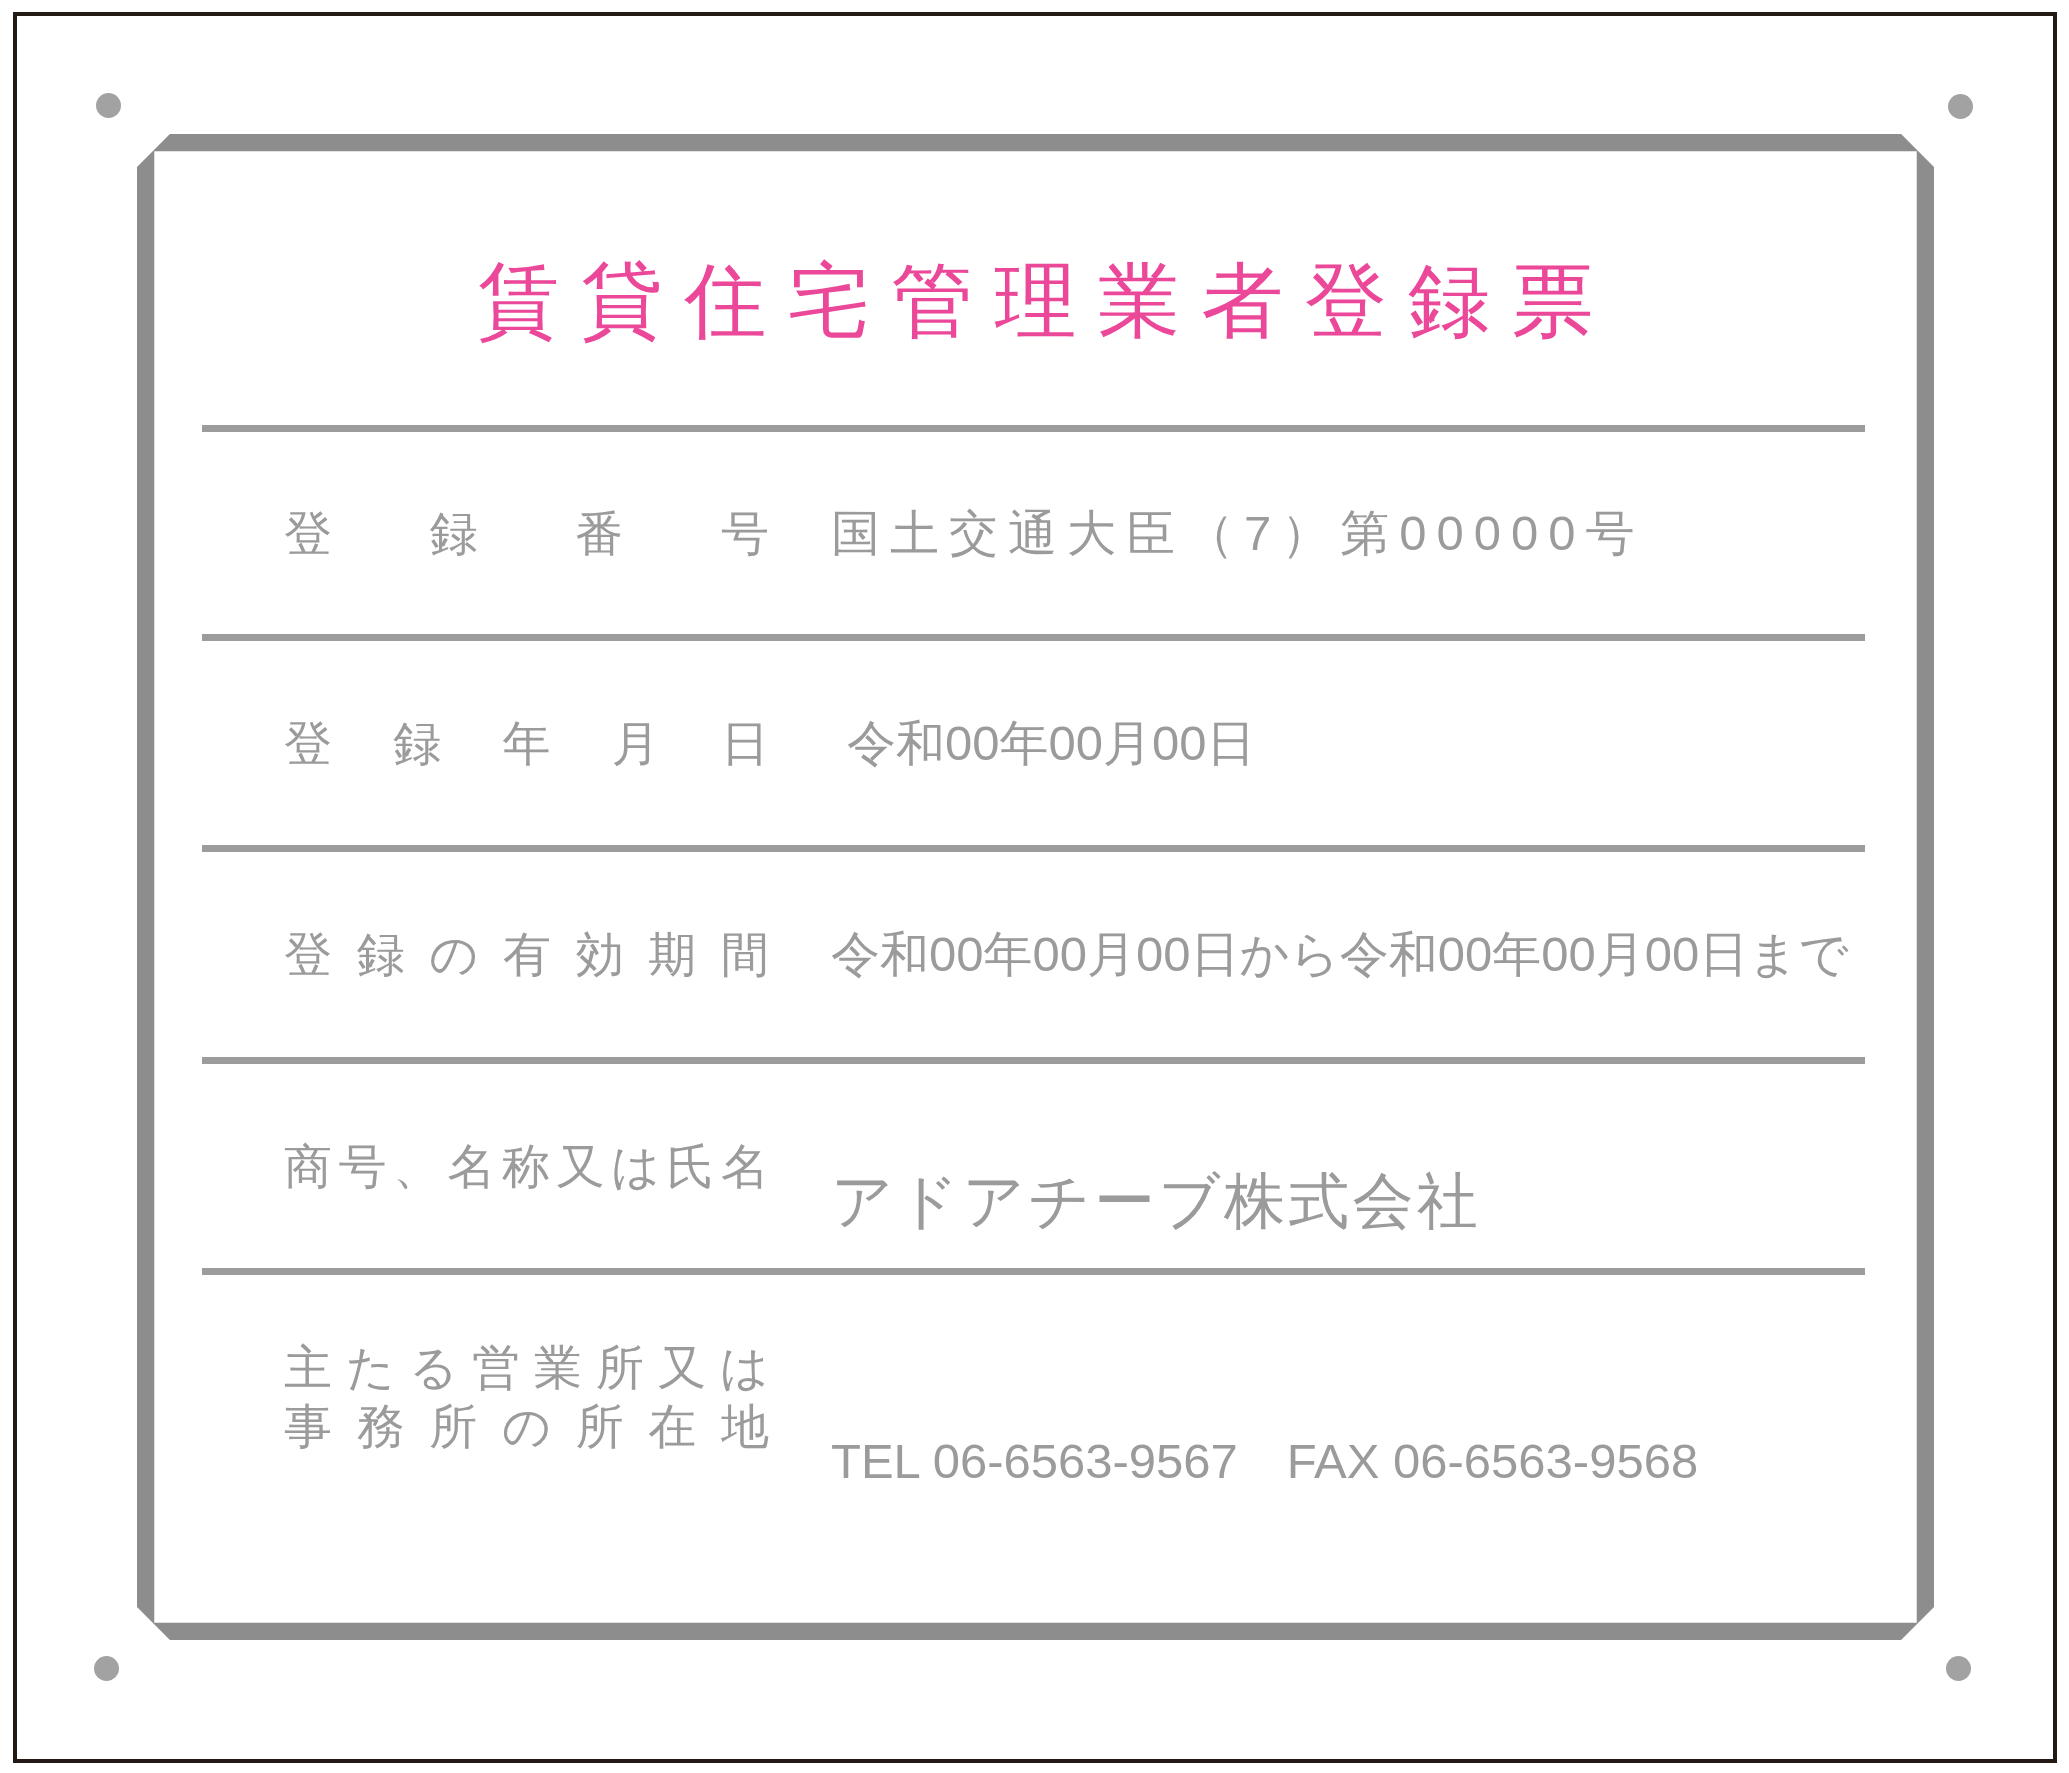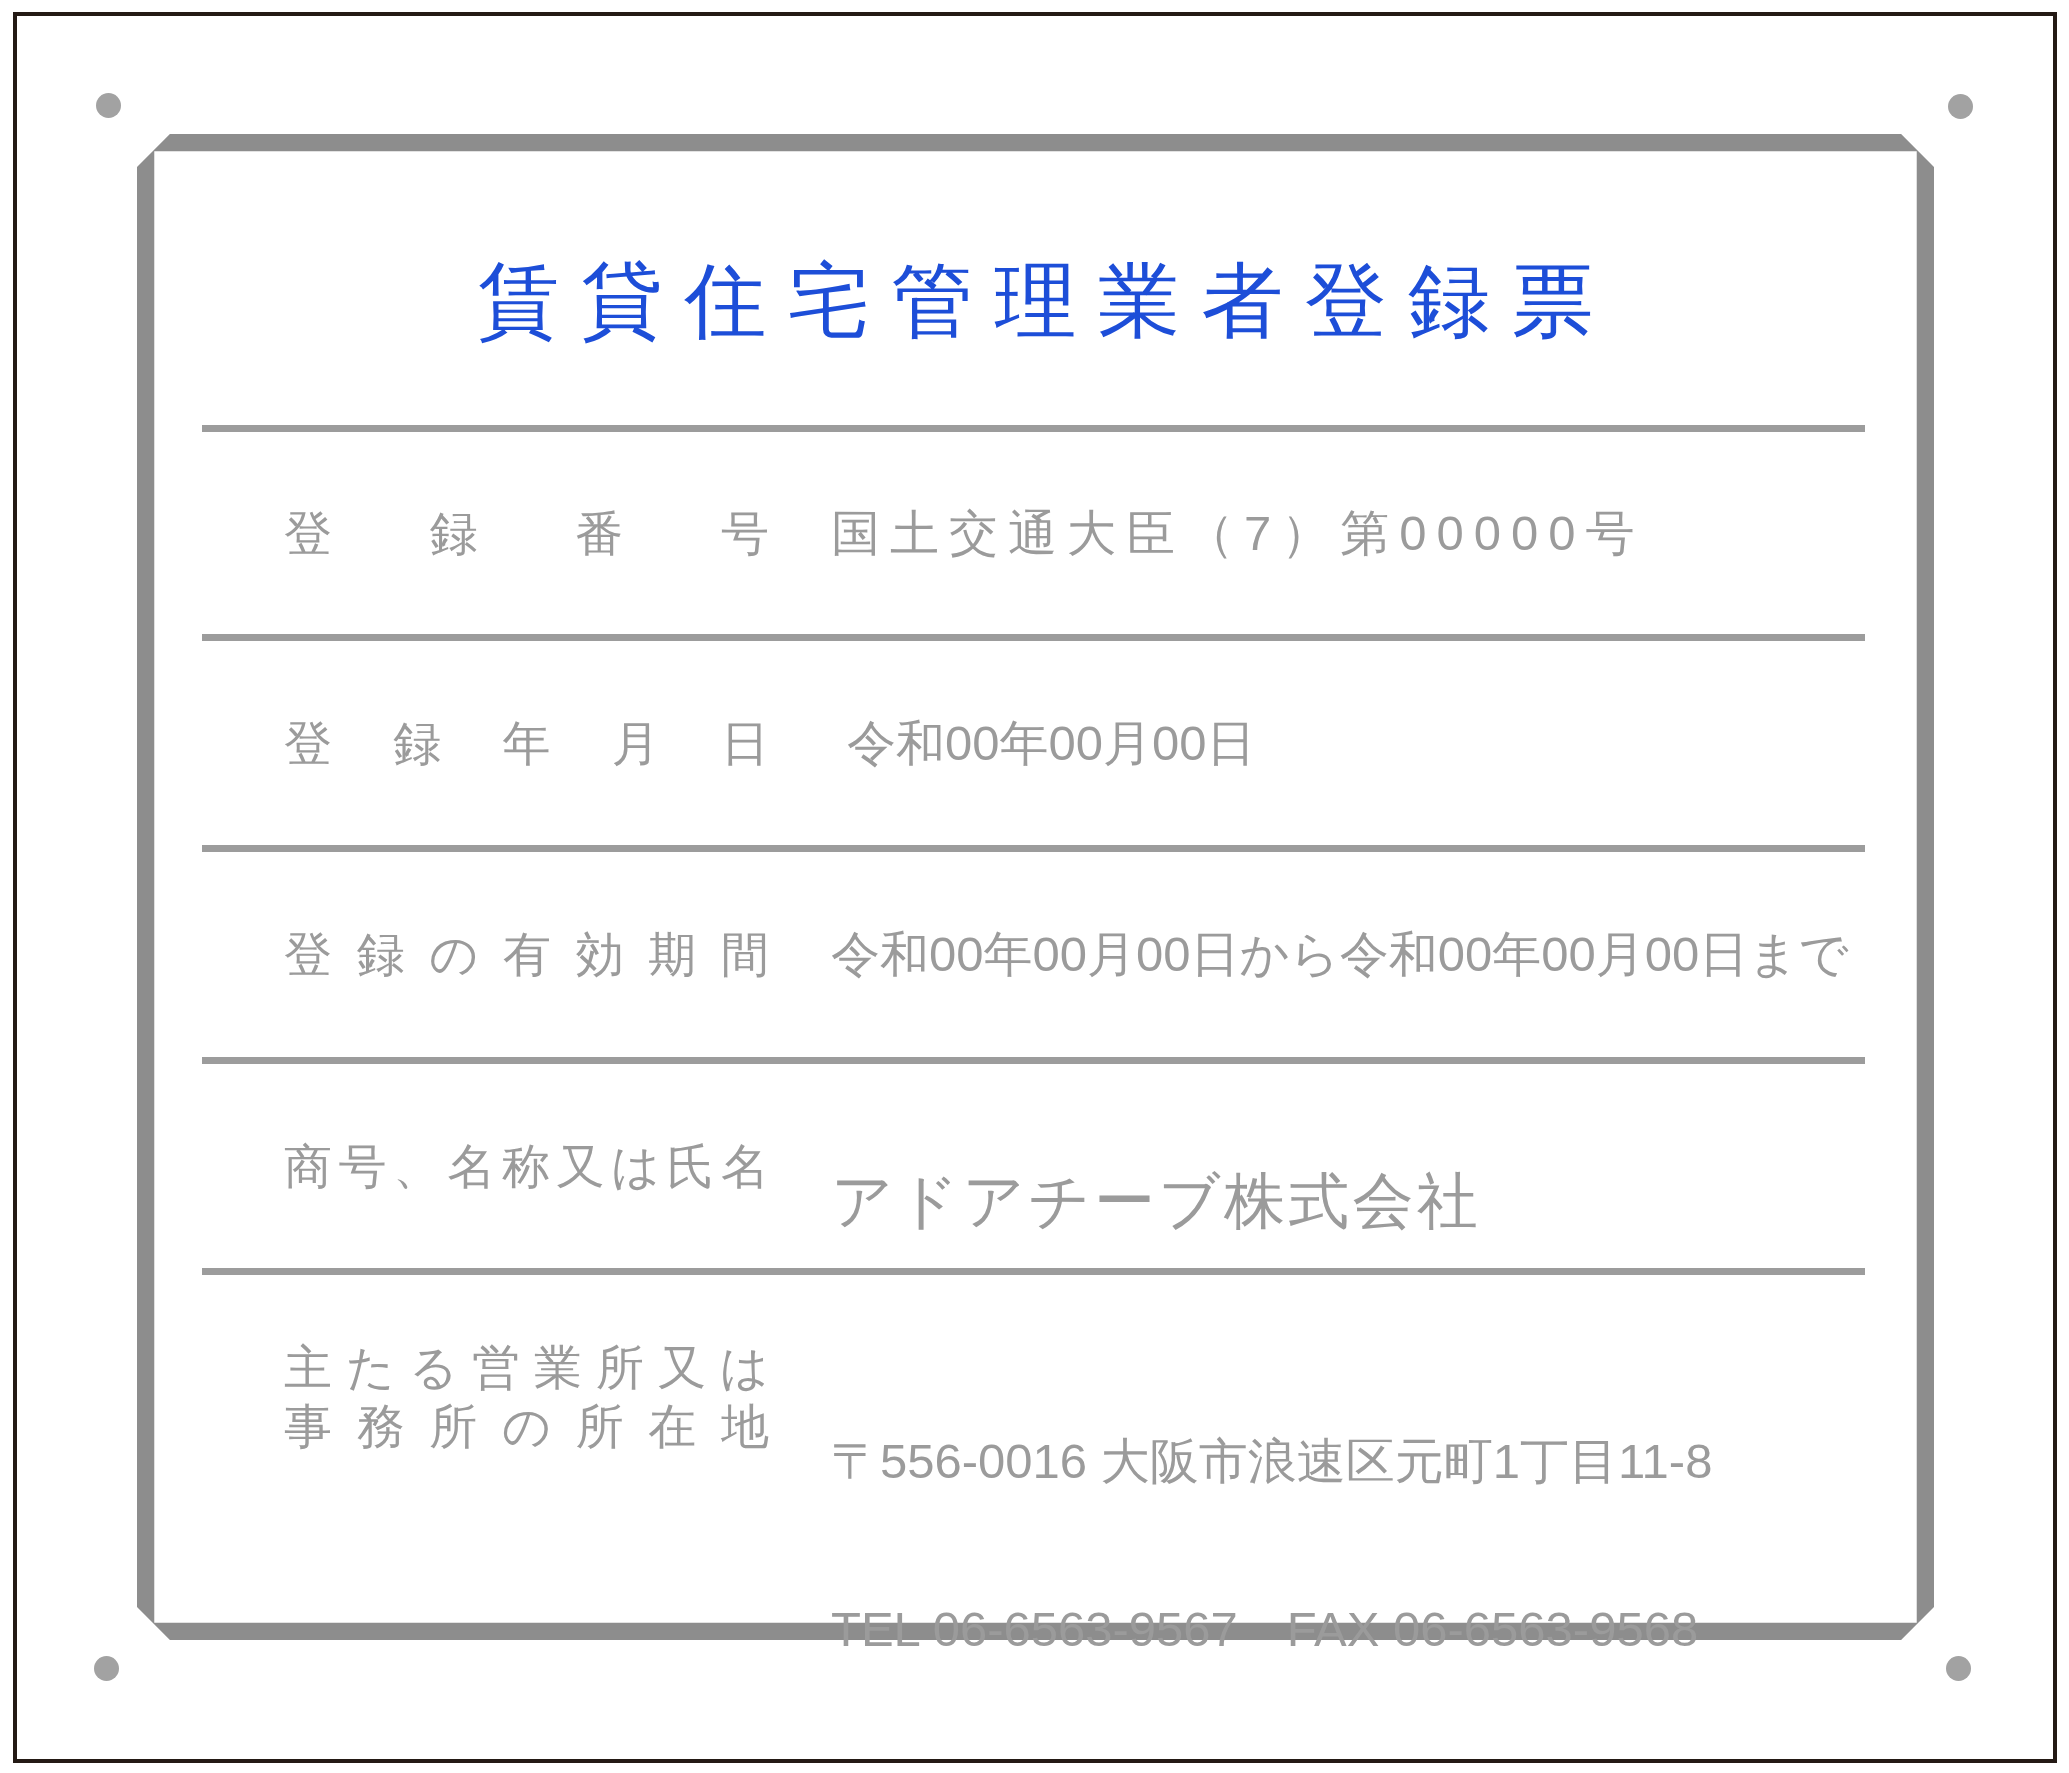--- a/index.html
+++ b/index.html
@@ -14,21 +14,21 @@
   }
   .screw{
     position:absolute;width:25px;height:25px;border-radius:50%;
     background:#a2a2a2;
   }
   .frame-svg{position:absolute;left:137px;top:134px;}
   .title{
     position:absolute;left:137px;top:256px;width:1797px;
     text-align:center;font-size:82px;line-height:90px;
     letter-spacing:21.4px;padding-left:21.4px;box-sizing:border-box;
-    color:#1d4ed8;white-space:nowrap;
+    color:#ec4899;white-space:nowrap;
   }
   .divider{
     position:absolute;left:202px;width:1663px;height:6.6px;background:#9c9c9c;
   }
   .row-label{
     position:absolute;left:284px;width:485px;
     font-size:48px;line-height:53px;color:#9b9b9b;
   }
   [data-justify-chars]{display:flex;justify-content:space-between;}
   .row-label.two-line{line-height:59px;}
@@ -121,16 +121,15 @@
       <span>事</span>
       <span>務</span>
       <span>所</span>
       <span>の</span>
       <span>所</span>
       <span>在</span>
       <span>地</span>
     </div>
 </div>
 <div class="row-value address" style="top:1321px;">
-  <div>〒556-0016 大阪市浪速区元町1丁目11-8</div>
   <div>TEL 06-6563-9567　FAX 06-6563-9568</div>
 </div>
 
 
 </body></html>

